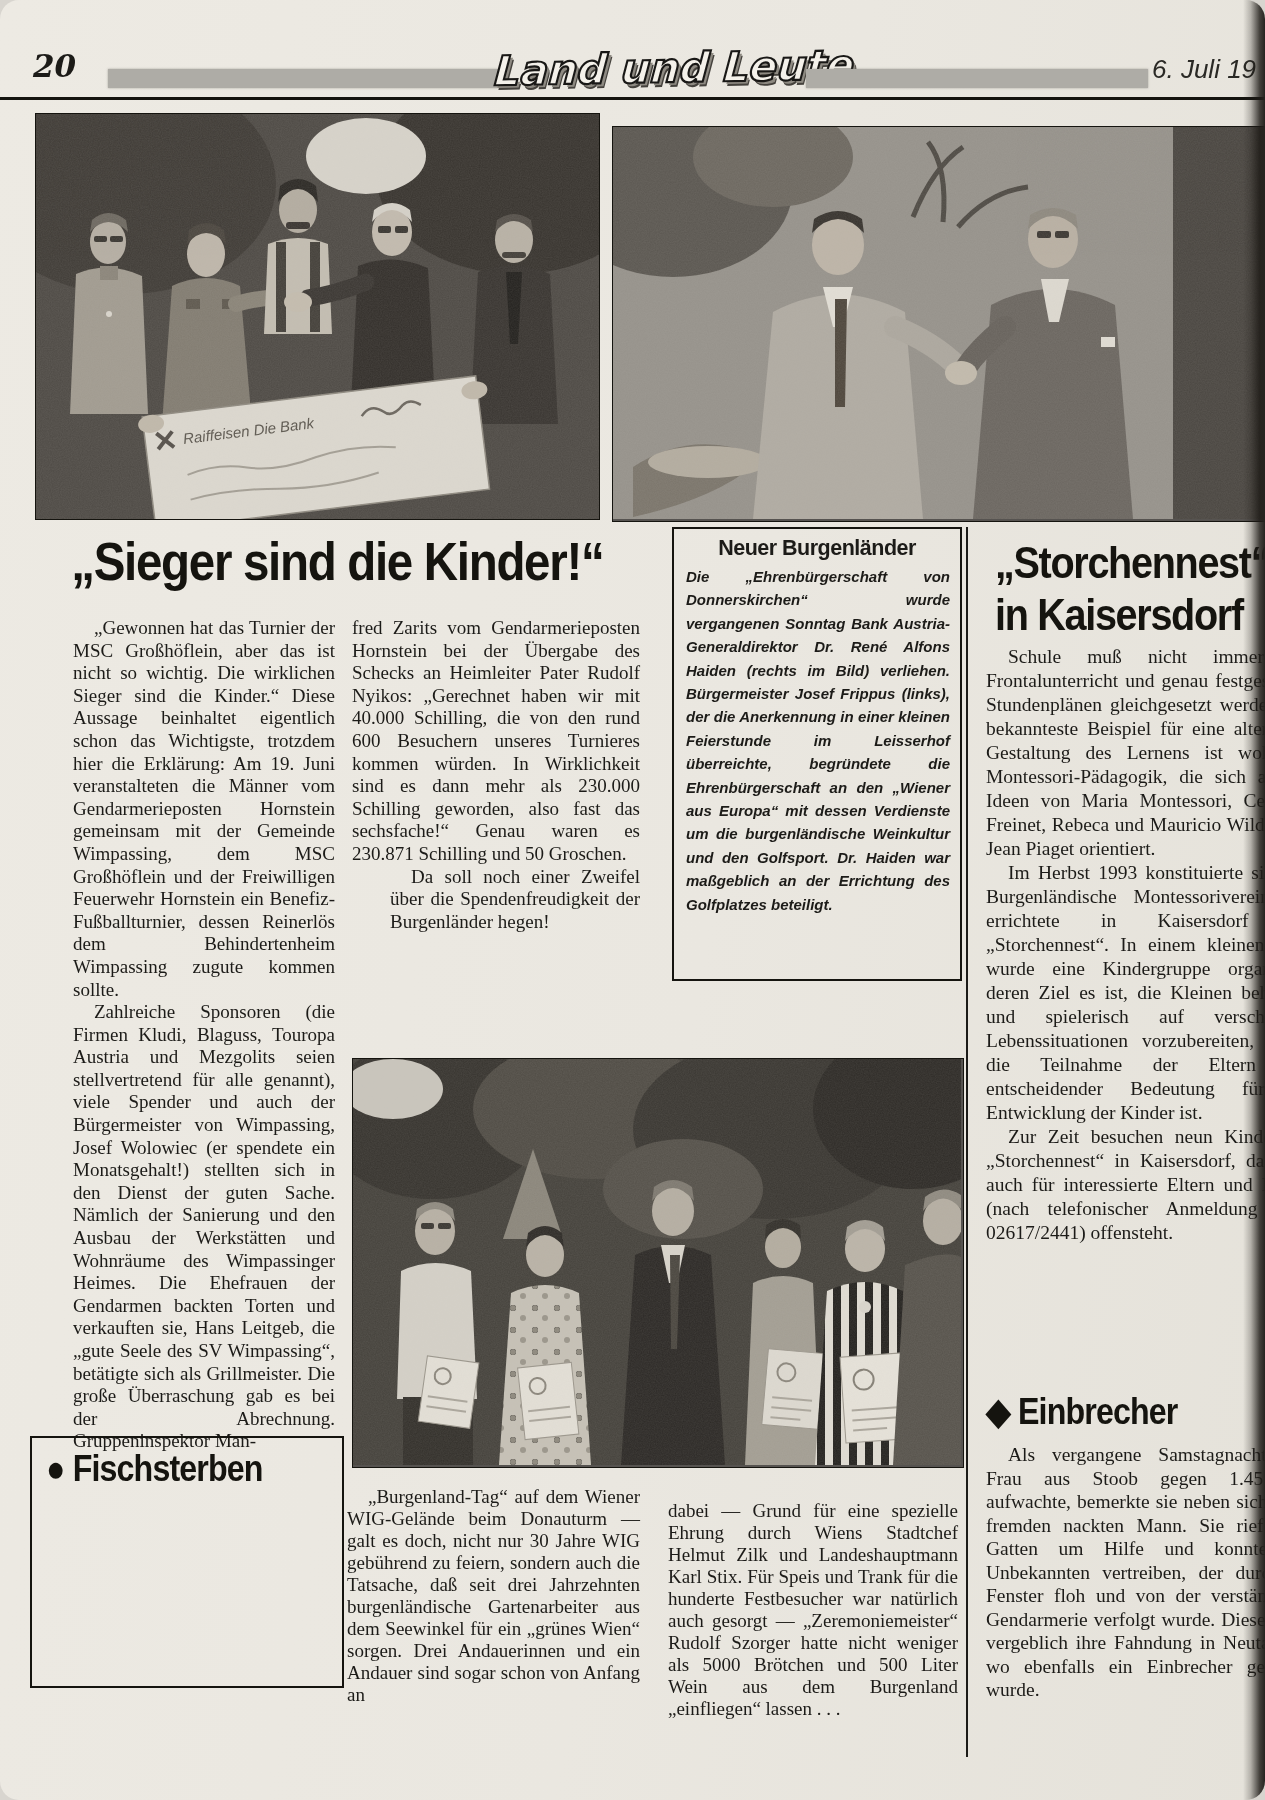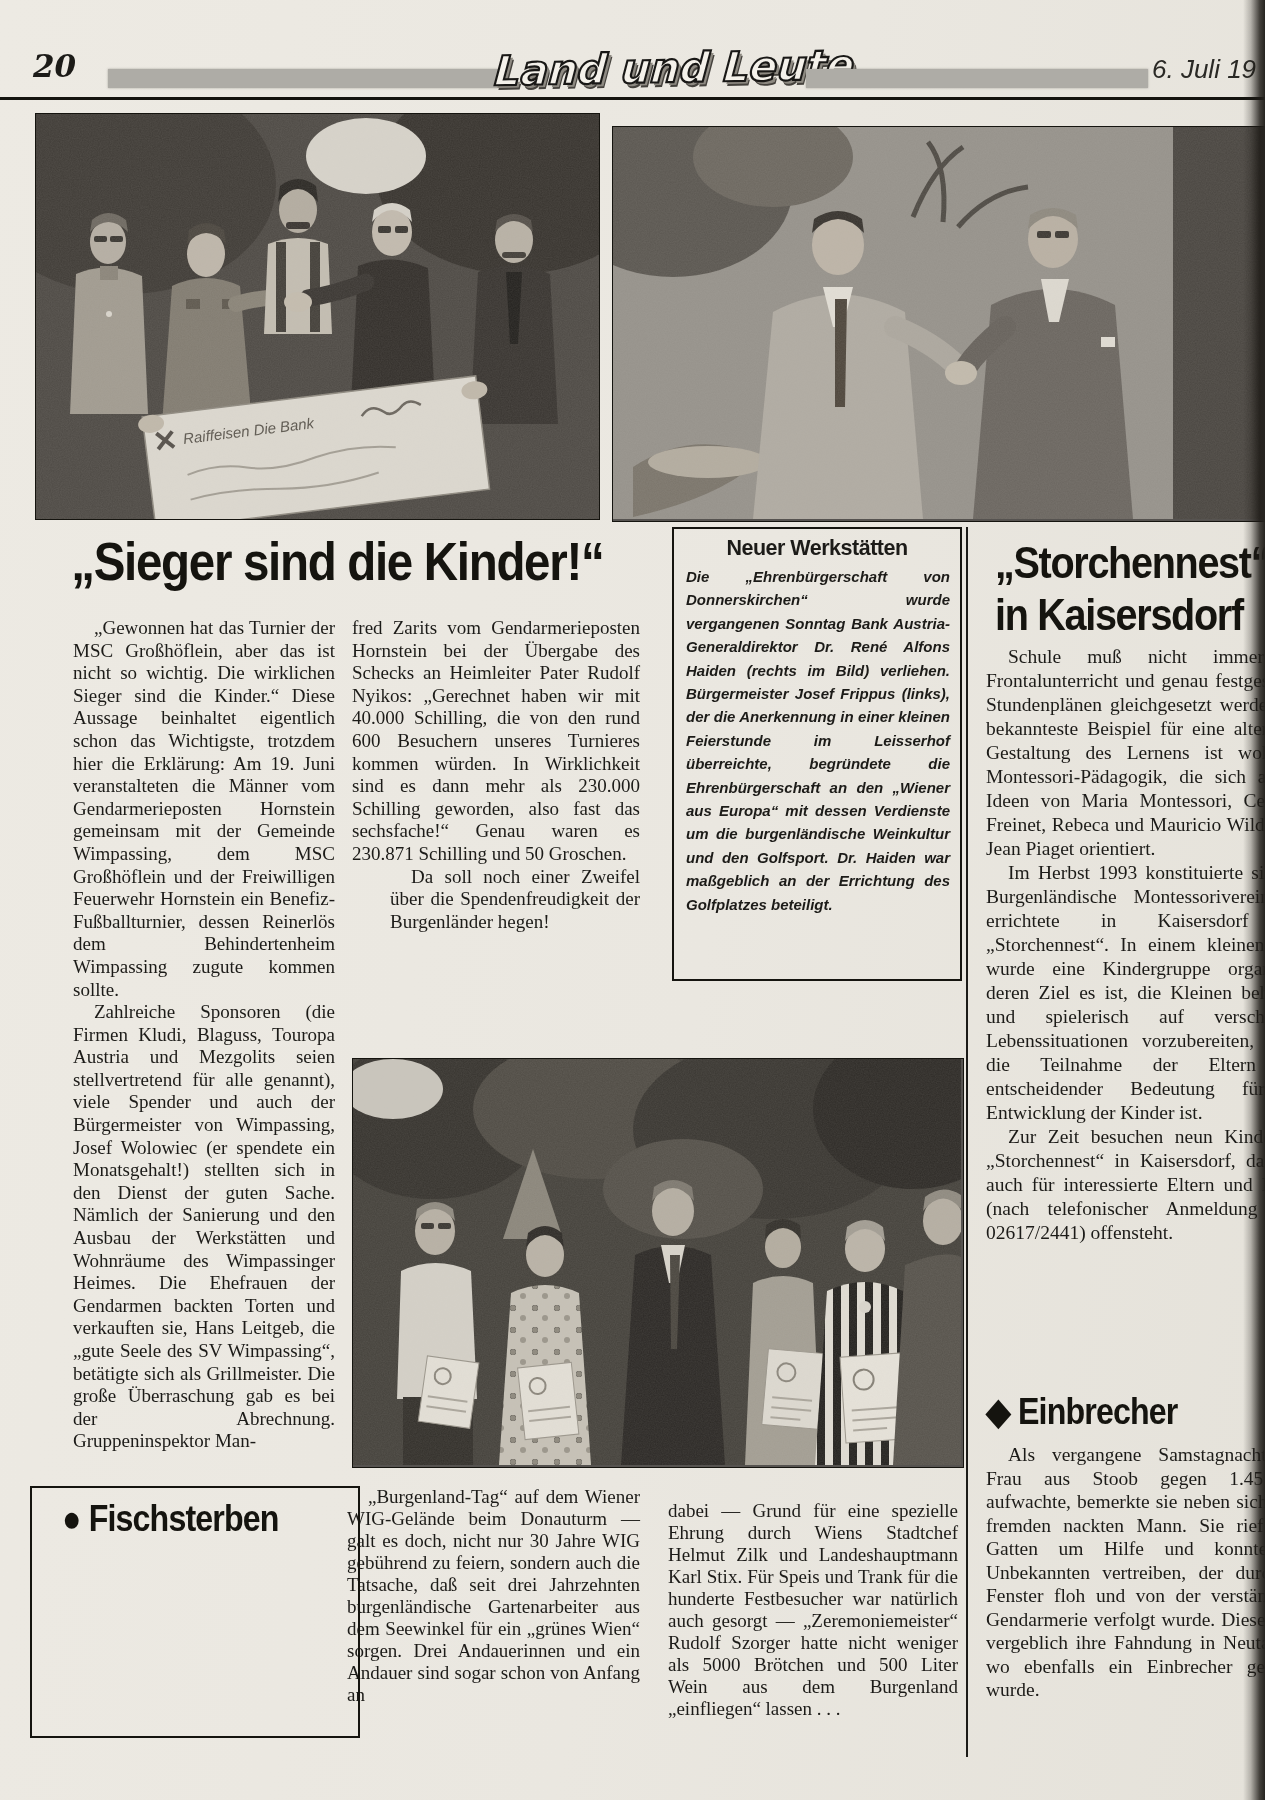--- a/index.html
+++ b/index.html
@@ -1,20 +1,20 @@
 <!DOCTYPE html>
 <html><head>
 <meta charset="utf-8">
 <style>
   html,body{margin:0;padding:0;}
   body{width:1265px;height:1800px;overflow:hidden;background:#d8d5cf;}
   .page{
     position:relative;width:1265px;height:1800px;overflow:hidden;
     background:linear-gradient(100deg,#edeae3 0%,#eae7e0 55%,#e5e2da 100%);
-    font-family:"Liberation Serif",serif;color:#1c1b18;
+    font-family:"Liberation Serif",serif;color:#1c1b18;border-radius:19px;
   }
   .abs{position:absolute;}
   
   .pagenum{font-family:"DejaVu Serif",serif;font-style:italic;font-weight:bold;font-size:31px;}
   .hbar{background:#aeaca6;height:19px;box-shadow:0 0 2px rgba(120,118,112,.6);}
   .logo{
     font-family:"DejaVu Sans",sans-serif;font-weight:bold;font-style:italic;
     font-size:41px;letter-spacing:0px;color:#f4f1ea;white-space:nowrap;
     -webkit-text-stroke:2.2px #191816;
     text-shadow:3px 3px 0 #8e8a82,4px 5px 0 #45423d;
@@ -201,21 +201,21 @@
   <div class="abs copy" style="left:35px;top:617px;width:300px;">
     <p class="ind">„Gewonnen hat das Turnier der MSC Großhöflein, aber das ist nicht so wichtig. Die wirklichen Sieger sind die Kinder.“ Diese Aussage beinhaltet eigentlich schon das Wichtigste, trotzdem hier die Erklärung: Am 19. Juni veranstalteten die Männer vom Gendarmerieposten Hornstein gemeinsam mit der Gemeinde Wimpassing, dem MSC Großhöflein und der Freiwilligen Feuerwehr Hornstein ein Benefiz-Fußballturnier, dessen Reinerlös dem Behindertenheim Wimpassing zugute kommen sollte.</p>
     <p class="ind">Zahlreiche Sponsoren (die Firmen Kludi, Blaguss, Touropa Austria und Mezgolits seien stellvertretend für alle genannt), viele Spender und auch der Bürgermeister von Wimpassing, Josef Wolowiec (er spendete ein Monatsgehalt!) stellten sich in den Dienst der guten Sache. Nämlich der Sanierung und den Ausbau der Werkstätten und Wohnräume des Wimpassinger Heimes. Die Ehefrauen der Gendarmen backten Torten und verkauften sie, Hans Leitgeb, die „gute Seele des SV Wimpassing“, betätigte sich als Grillmeister. Die große Überraschung gab es bei der Abrechnung. Gruppeninspektor Man-</p>
   </div>
   <div class="abs copy" style="left:352px;top:617px;width:288px;">
     <p>fred Zarits vom Gendarmerieposten Hornstein bei der Übergabe des Schecks an Heimleiter Pater Rudolf Nyikos: „Gerechnet haben wir mit 40.000 Schilling, die von den rund 600 Besuchern unseres Turnieres kommen würden. In Wirklichkeit sind es dann mehr als 230.000 Schilling geworden, also fast das sechsfache!“ Genau waren es 230.871 Schilling und 50 Groschen.</p>
     <p class="ind">Da soll noch einer Zweifel über die Spendenfreudigkeit der Burgenländer hegen!</p>
   </div>
 
   <div class="abs capbox" style="left:672px;top:527px;width:286px;height:450px;">
-    <div class="captitle">Neuer Werkstätten</div>
+    <div class="captitle">Neuer Burgenländer</div>
     <div class="capbody">Die „Ehrenbürgerschaft von Donnerskirchen“ wurde vergangenen Sonntag Bank Austria-Generaldirektor Dr. René Alfons Haiden (rechts im Bild) verliehen. Bürgermeister Josef Frippus (links), der die Anerkennung in einer kleinen Feierstunde im Leisserhof überreichte, begründete die Ehrenbürgerschaft an den „Wiener aus Europa“ mit dessen Verdienste um die burgenländische Weinkultur und den Golfsport. Dr. Haiden war maßgeblich an der Errichtung des Golfplatzes beteiligt.</div>
   </div>
 
   <div class="abs vrule" style="left:966px;top:527px;height:1230px;"></div>
 
   <div class="abs" style="left:995px;top:537px;width:420px;">
     <div class="bighead leftorigin" style="font-size:45px;line-height:52px;">„Storchennest“</div>
     <div class="bighead leftorigin" style="font-size:45px;line-height:52px;">in Kaisersdorf</div>
   </div>
   <div class="abs copy2" style="left:986px;top:645px;width:330px;">
@@ -329,21 +329,21 @@
     </svg>
   </figure>
 
   <div class="abs copy3" style="left:347px;top:1486px;width:293px;">
     <p class="ind">„Burgenland-Tag“ auf dem Wiener WIG-Gelände beim Donauturm — galt es doch, nicht nur 30 Jahre WIG gebührend zu feiern, sondern auch die Tatsache, daß seit drei Jahrzehnten burgenländische Gartenarbeiter aus dem Seewinkel für ein „grünes Wien“ sorgen. Drei Andauerinnen und ein Andauer sind sogar schon von Anfang an</p>
   </div>
   <div class="abs copy3" style="left:668px;top:1500px;width:290px;">
     <p>dabei — Grund für eine spezielle Ehrung durch Wiens Stadtchef Helmut Zilk und Landeshauptmann Karl Stix. Für Speis und Trank für die hunderte Festbesucher war natürlich auch gesorgt — „Zeremoniemeister“ Rudolf Szorger hatte nicht weniger als 5000 Brötchen und 500 Liter Wein aus dem Burgenland „einfliegen“ lassen . . .</p>
   </div>
 
-  <div class="abs newsbox" style="left:30px;top:1486px;width:310px;height:248px;padding-left:16px;">
+  <div class="abs newsbox" style="left:30px;top:1436px;width:310px;height:248px;">
     <div style="margin:10px 0 2px 14px;">
       <span class="sechead" style="display:inline-block;font-size:37px;">
         <span>●</span>&nbsp;<span>Fischsterben</span>
       </span>
     </div>
   </div>
 
   <div class="abs edgeshadow" style="right:0;top:0;width:22px;height:1800px;"></div>
 
 </div>

